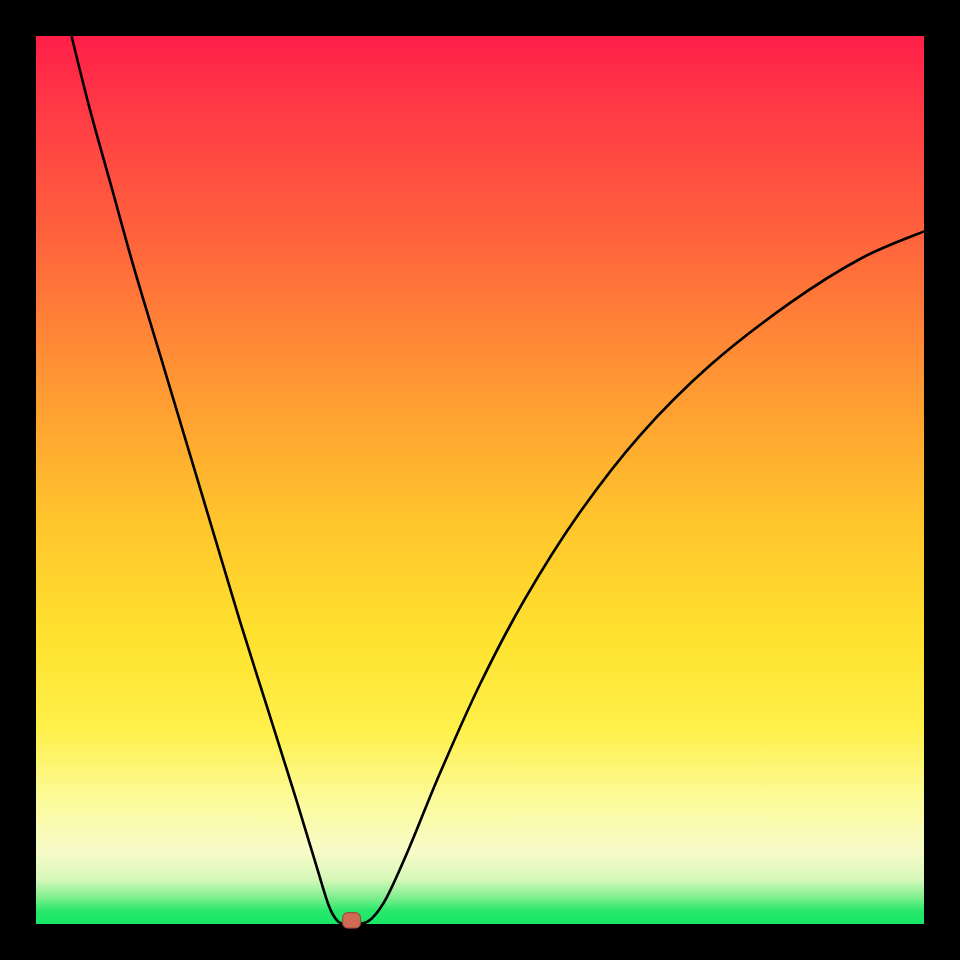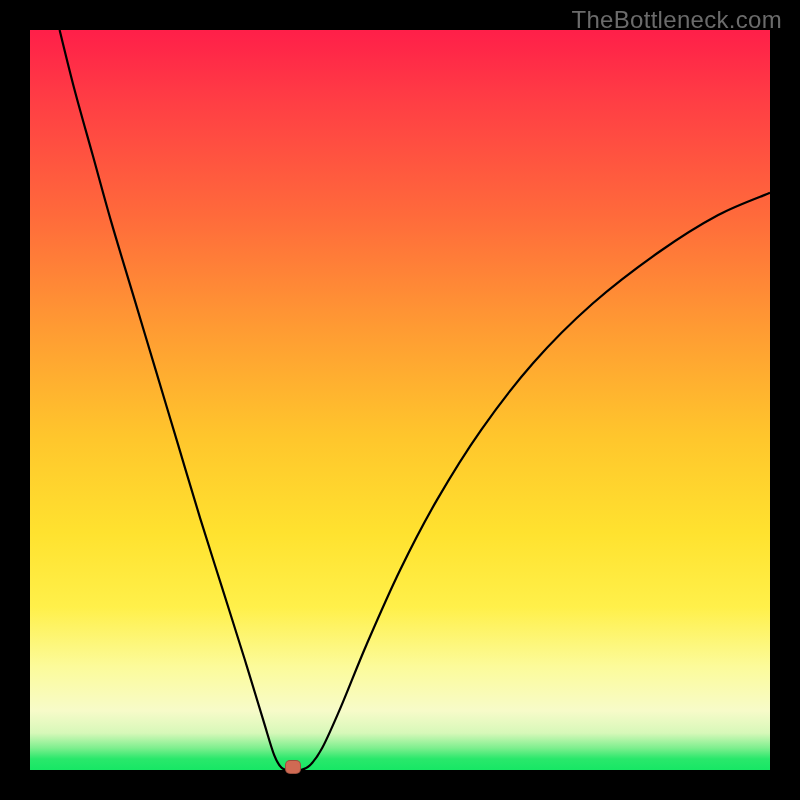--- a/index.html
+++ b/index.html
@@ -68,21 +68,20 @@
     border: 1px solid rgba(0,0,0,0.25);
     border-radius: 5px;
     z-index: 3;
     transform: translate(-50%, -50%);
   }
 </style>
 </head>
 <body>
 <div class="frame">
 
-  <div class="watermark">TheBottleneck.com</div>
 
   <div class="plot-area"></div>
 
   <svg class="curve" viewBox="0 0 740 740" preserveAspectRatio="none">
     <path id="curve-path" d="M 29.60 0.00 C 32.07 9.87, 38.85 38.23, 44.40 59.20 C 49.95 80.17, 56.73 103.60, 62.90 125.80 C 69.07 148.00, 74.62 168.97, 81.40 192.40 C 88.18 215.83, 96.20 241.73, 103.60 266.40 C 111.00 291.07, 118.40 315.73, 125.80 340.40 C 133.20 365.07, 140.60 389.73, 148.00 414.40 C 155.40 439.07, 162.80 464.35, 170.20 488.40 C 177.60 512.45, 185.00 535.27, 192.40 558.70 C 199.80 582.13, 207.82 607.17, 214.60 629.00 C 221.38 650.83, 228.17 673.65, 233.10 689.68 C 238.03 705.71, 241.12 717.18, 244.20 725.20 C 247.28 733.22, 249.13 735.31, 251.60 737.78 C 254.07 740.25, 255.92 739.63, 259.00 740.00 C 262.08 740.37, 266.65 740.74, 270.10 740.00 C 273.55 739.26, 276.02 739.26, 279.72 735.56 C 283.42 731.86, 287.12 727.54, 292.30 717.80 C 297.48 708.06, 303.40 694.37, 310.80 677.10 C 318.20 659.83, 326.83 637.02, 336.70 614.20 C 346.57 591.38, 358.28 564.25, 370.00 540.20 C 381.72 516.15, 393.43 493.33, 407.00 469.90 C 420.57 446.47, 435.37 422.42, 451.40 399.60 C 467.43 376.78, 484.70 353.97, 503.20 333.00 C 521.70 312.03, 541.43 292.30, 562.40 273.80 C 583.37 255.30, 608.03 236.80, 629.00 222.00 C 649.97 207.20, 669.70 194.87, 688.20 185.00 C 706.70 175.13, 731.37 166.50, 740.00 162.80" stroke="#000000" stroke-width="2.2" fill="none"></path>
   </svg>
 
   <div class="marker" id="min-marker" style="left: 292.7px; top: 767px; background: rgb(207, 106, 83);"></div>
 
 </div>

